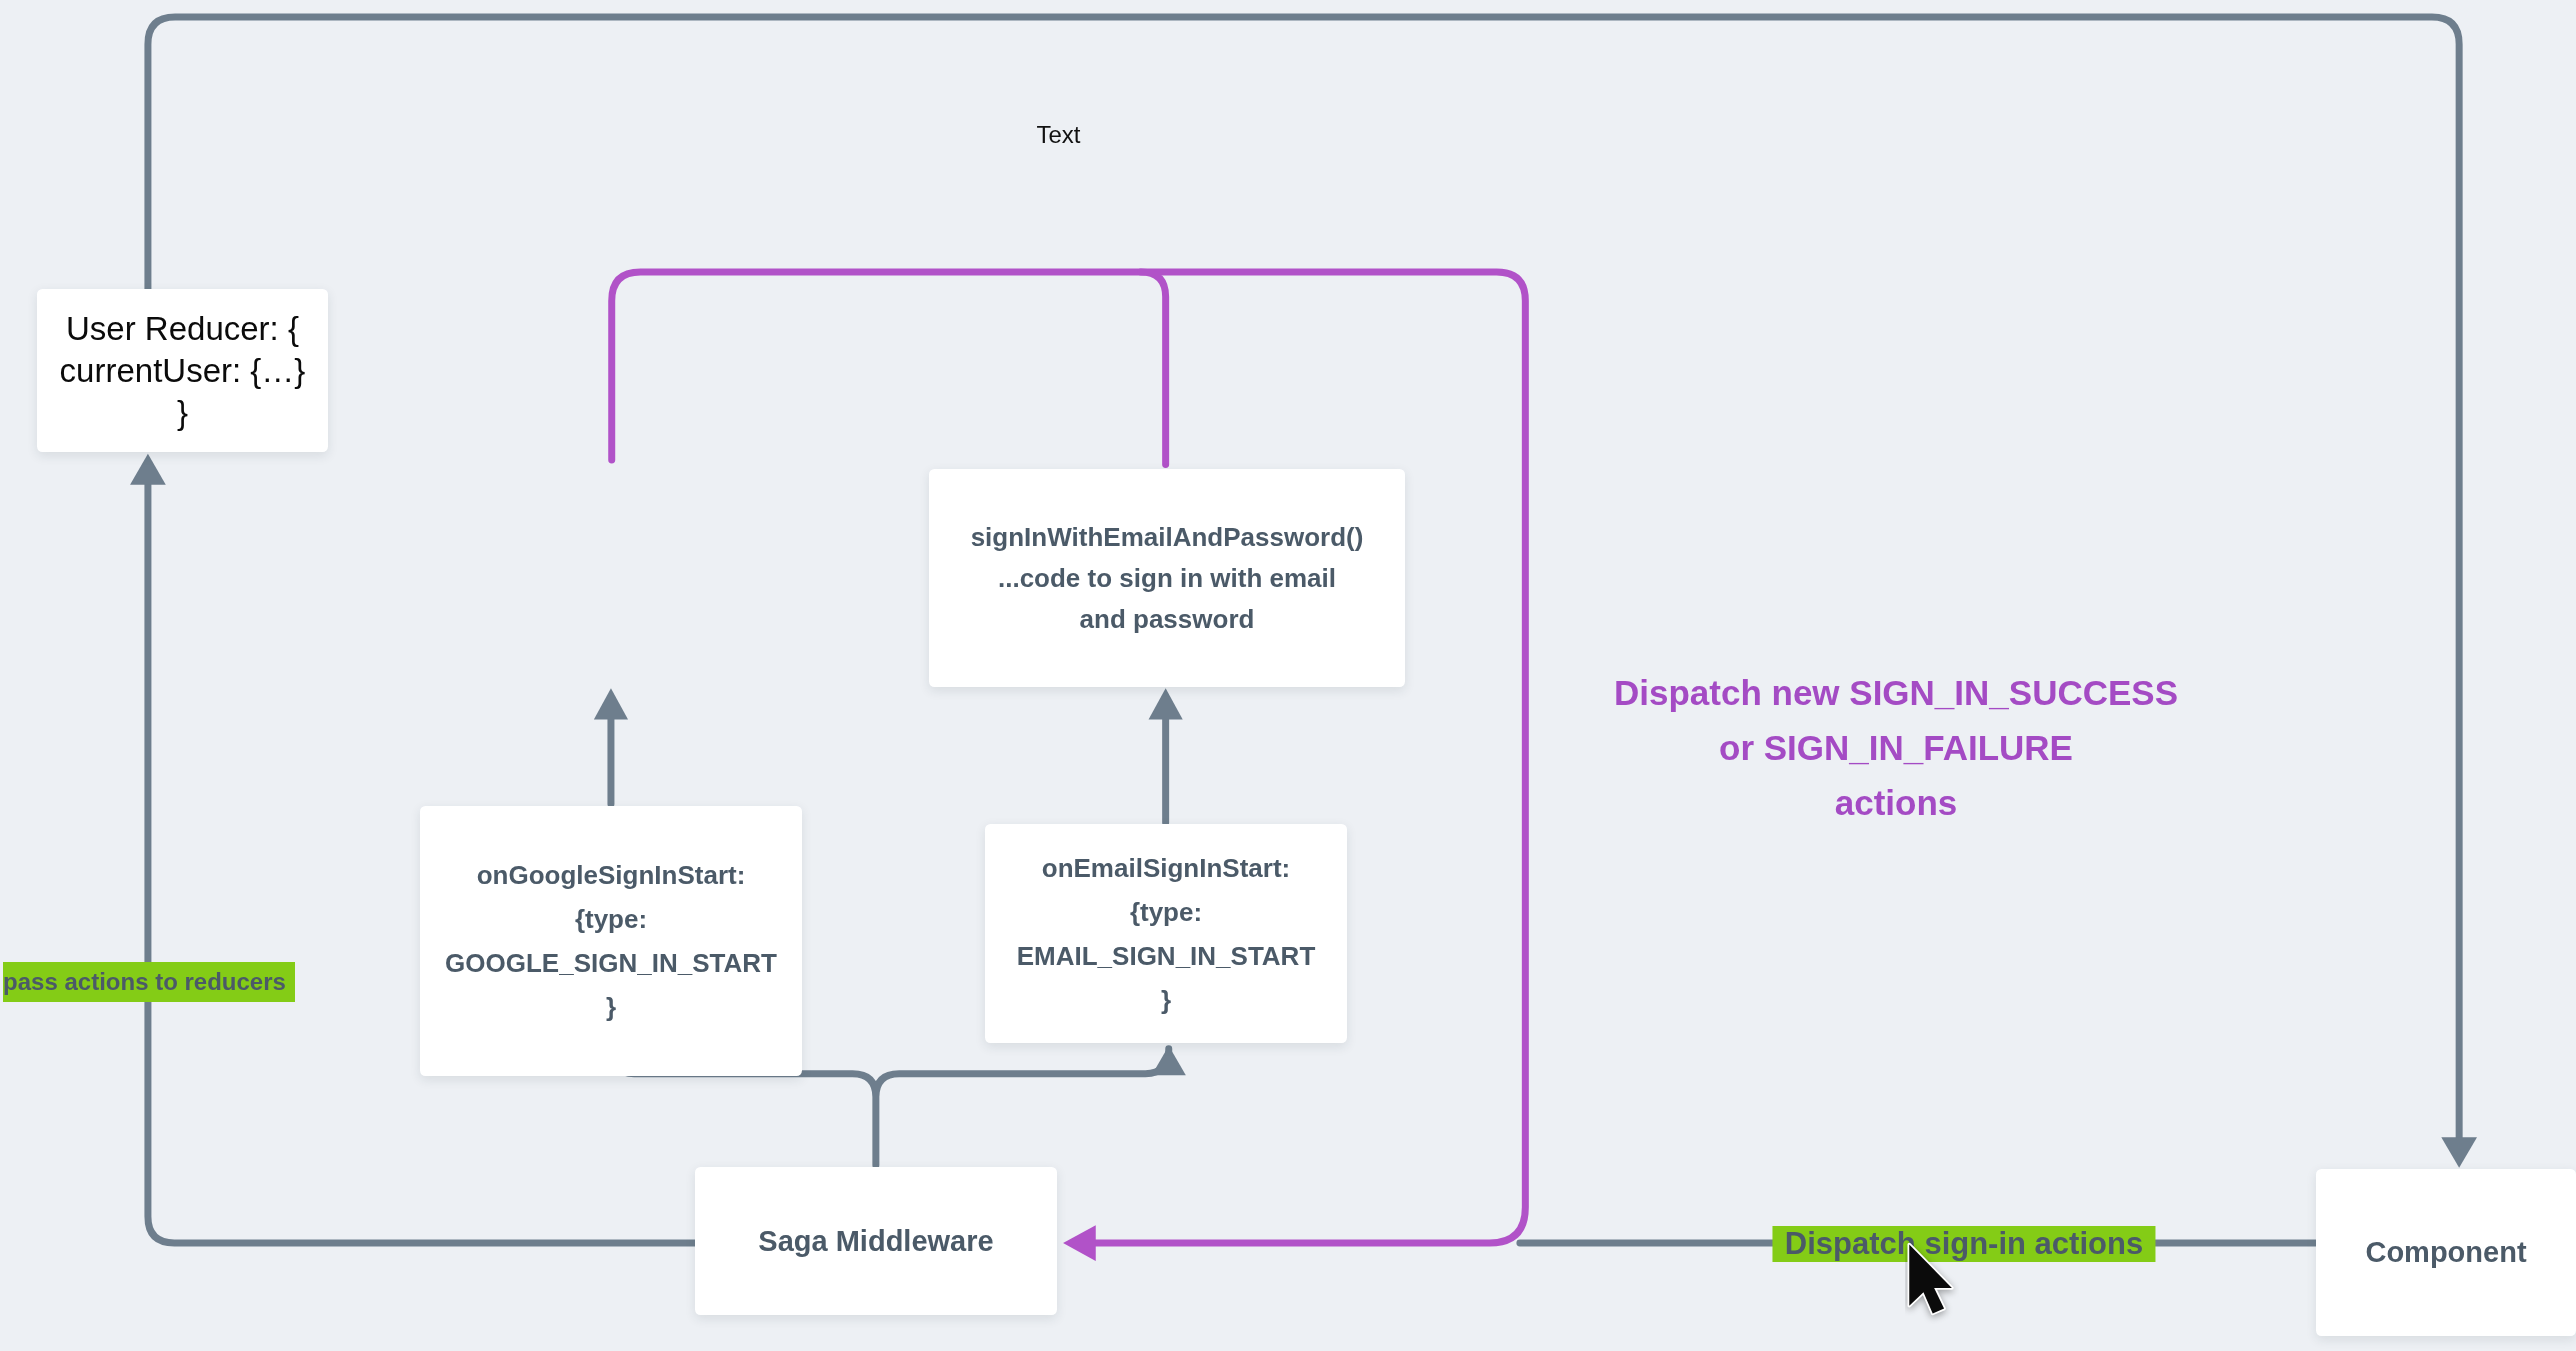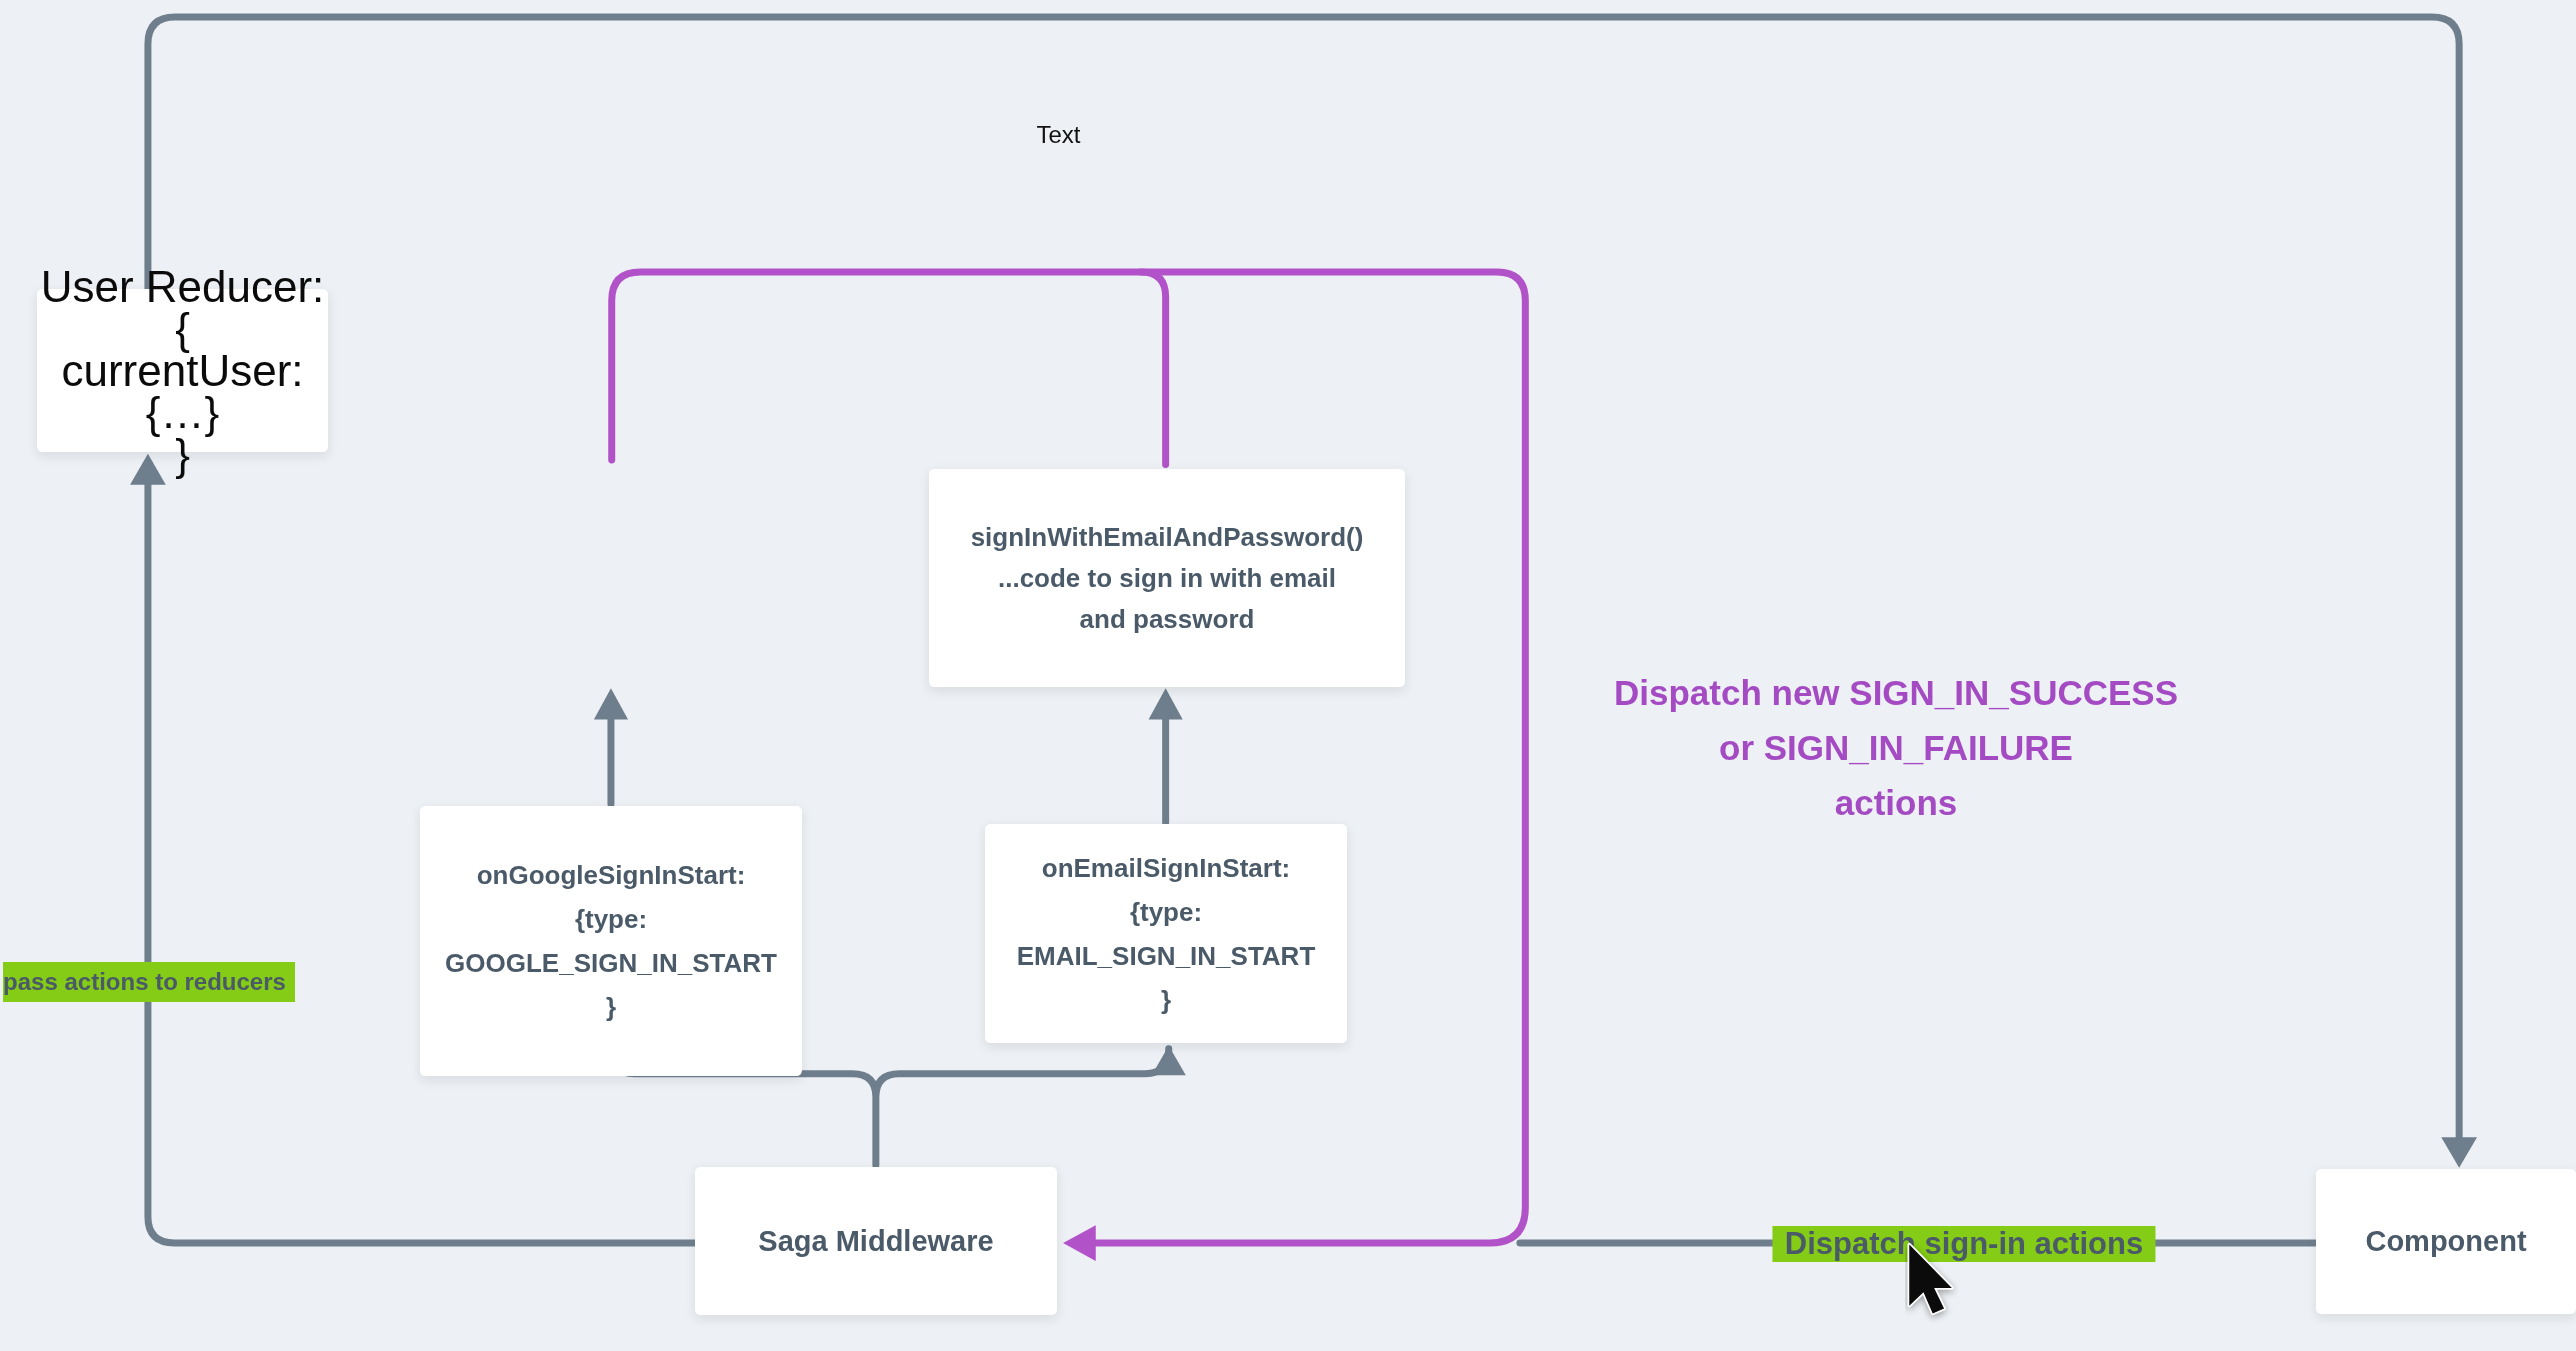--- a/index.html
+++ b/index.html
@@ -14,21 +14,21 @@
   .node{
     position:absolute;background:#ffffff;border-radius:5.4px;
     box-shadow:0 3.1px 11px rgba(30,45,60,.10);
     display:flex;flex-direction:column;align-items:center;justify-content:center;
     text-align:center;
   }
   .slate{color:#4b5a68;font-weight:bold;}
   .fn-text{font-size:26px;line-height:41px;}
   .action-text{font-size:26px;line-height:44px;}
   .big-label{font-size:29px;}
-  .reducer-text{color:#0b0b0b;font-size:44px;line-height:42px;font-weight:normal;}
+  .reducer-text{color:#0b0b0b;font-size:33px;line-height:42px;font-weight:normal;}
   .floating{position:absolute;white-space:nowrap;}
   .patch{background:#84cc16;}
   .top-text{left:981px;top:121px;width:155px;text-align:center;font-size:24px;color:#111111;}
   .pass-label{left:3.1px;top:962px;font-size:24px;padding:6.2px 9.3px 6.2px 0;}
   .dispatch-label{left:1964px;top:1226px;transform:translateX(-50%);font-size:31px;padding:0 12.4px;}
   .purple-note{
     position:absolute;left:1585px;top:665px;width:622px;
     text-align:center;color:#a44bc4;font-weight:bold;
     font-size:35px;line-height:55px;
   }
@@ -94,21 +94,21 @@
     <div>onEmailSignInStart:</div>
     <div>{type:</div>
     <div>EMAIL_SIGN_IN_START</div>
     <div>}</div>
   </div>
 
   <div class="node slate big-label" style="left:695px;top:1167px;width:362px;height:148px;">
     <div>Saga Middleware</div>
   </div>
 
-  <div class="node slate big-label" style="left:2316px;top:1169px;width:260px;height:145px;">
+  <div class="node slate big-label" style="left:2316px;top:1169px;width:260px;height:167px;">
     <div>Component</div>
   </div>
 
   <div class="floating top-text">Text</div>
 
   <div class="floating patch slate pass-label">pass actions to reducers</div>
 
   <div class="floating patch slate dispatch-label">Dispatch sign-in actions</div>
 
   <div class="purple-note">

